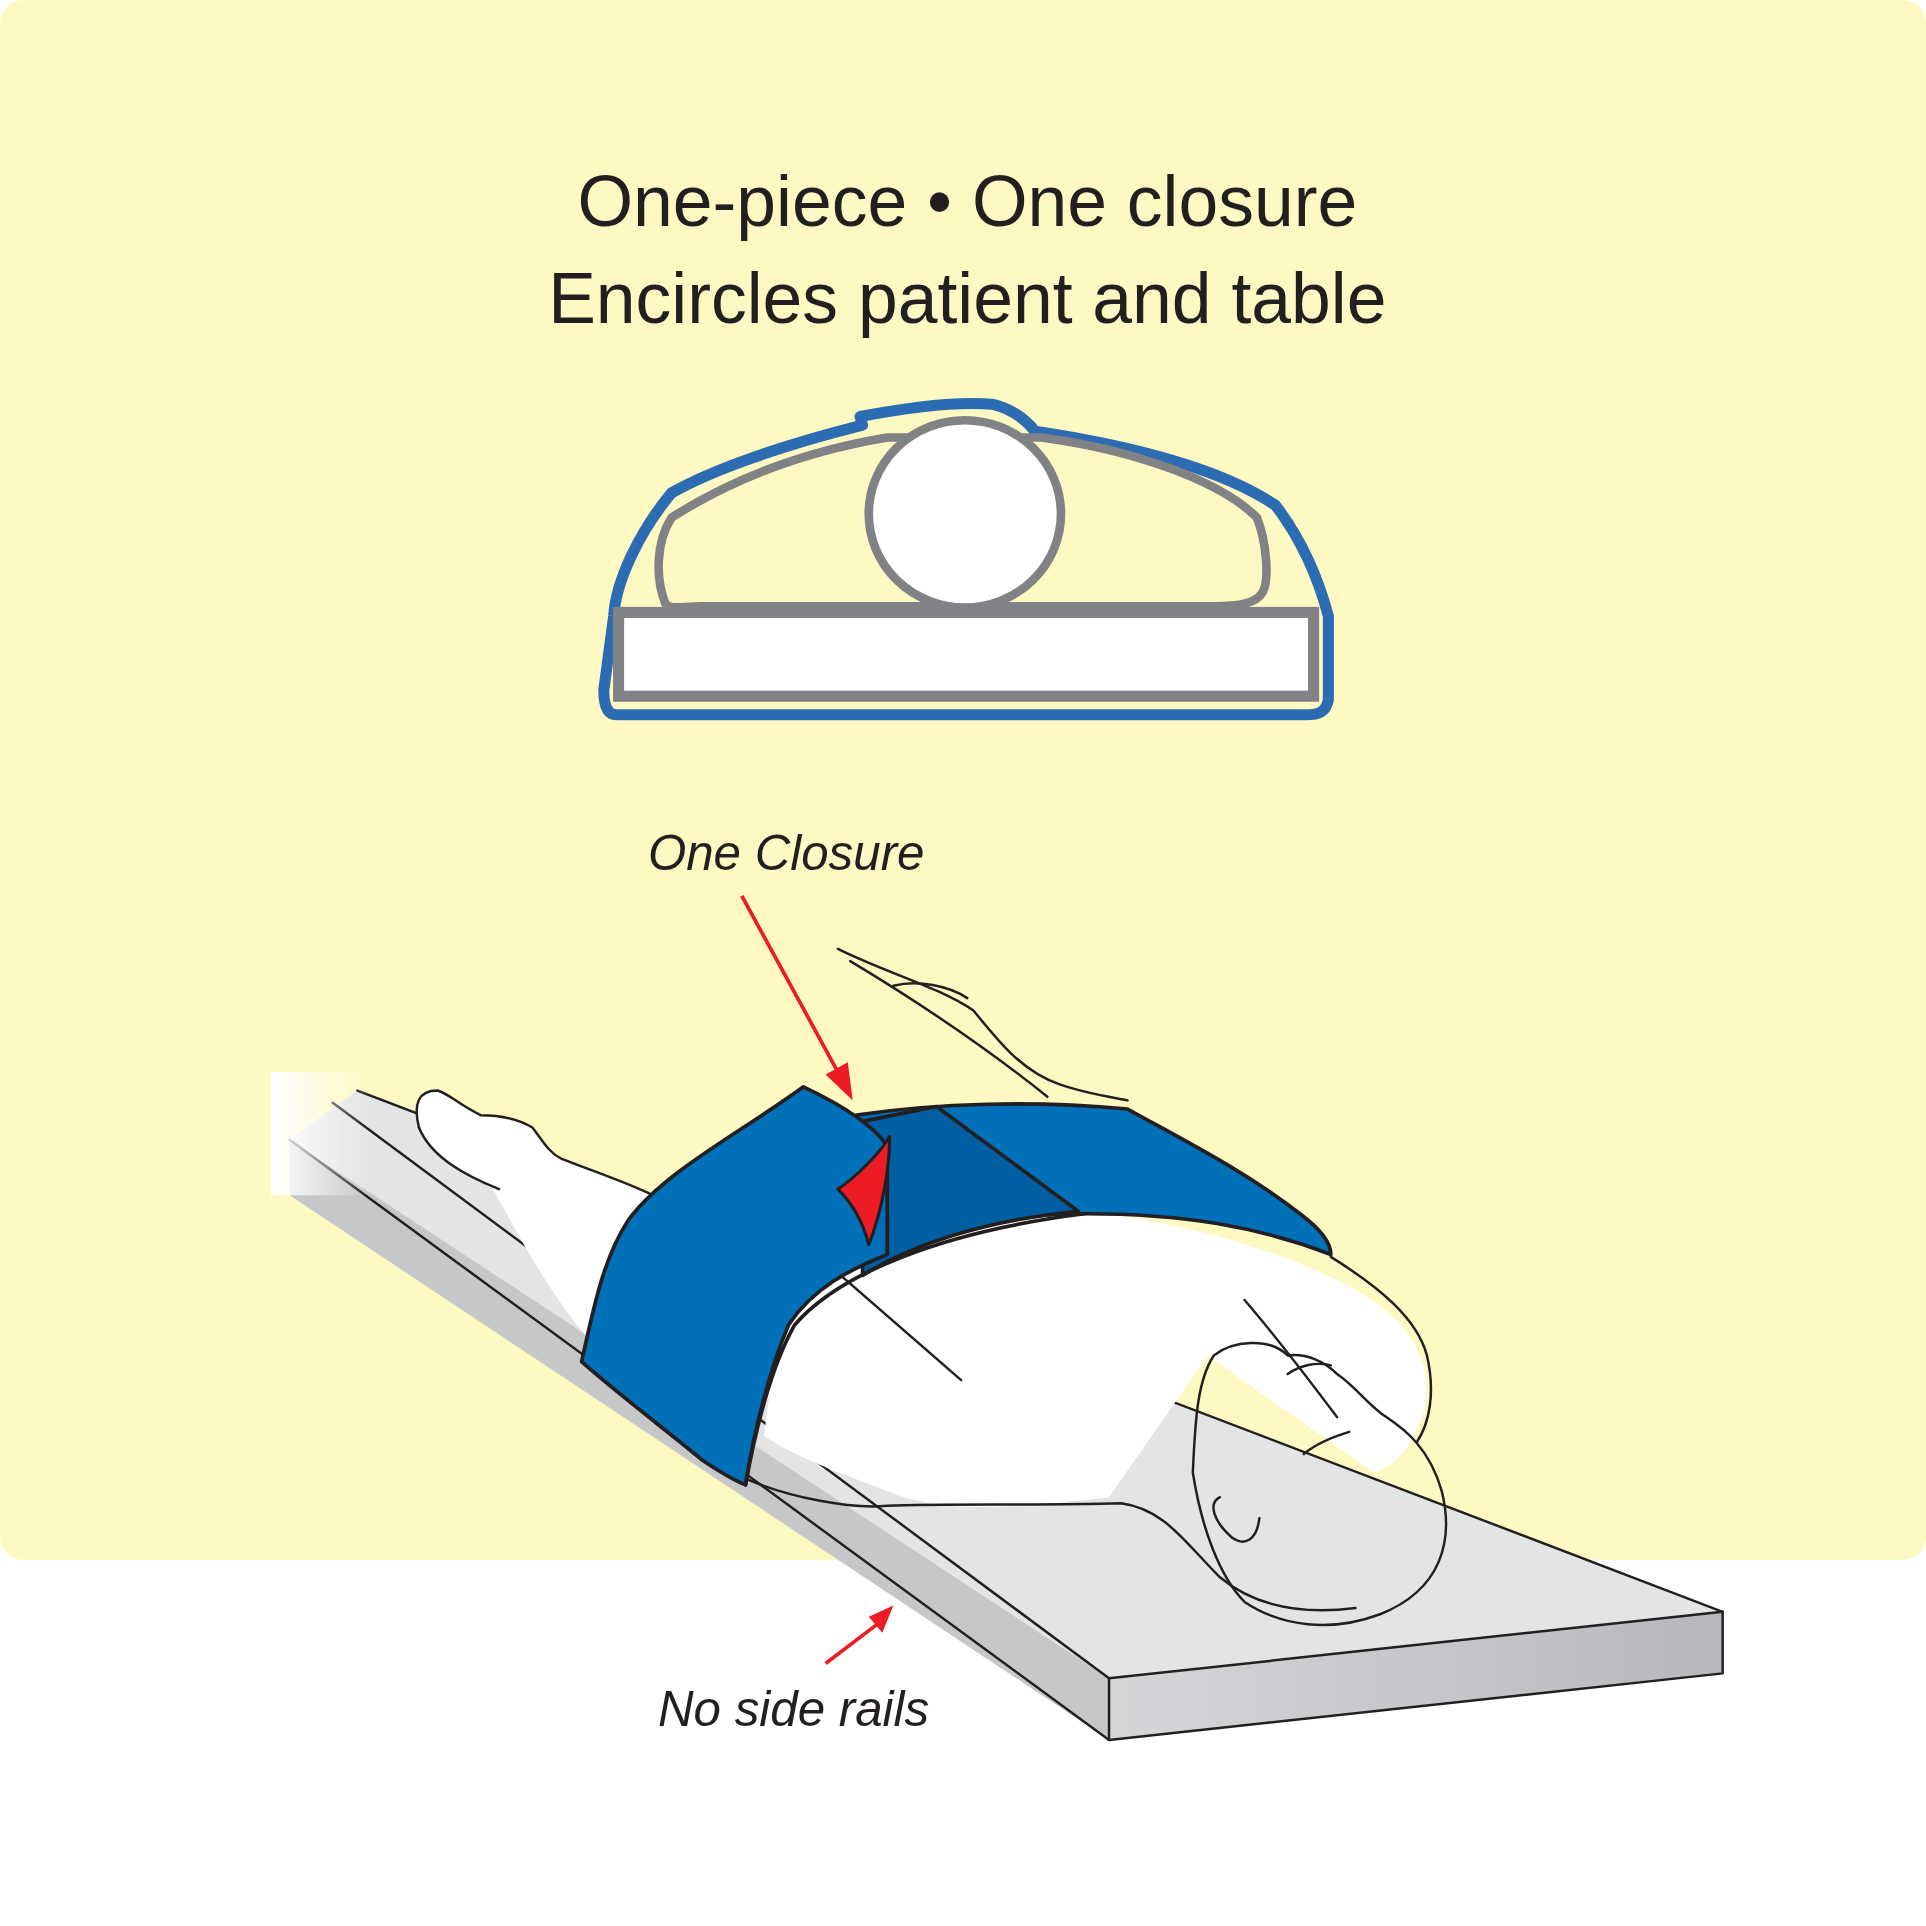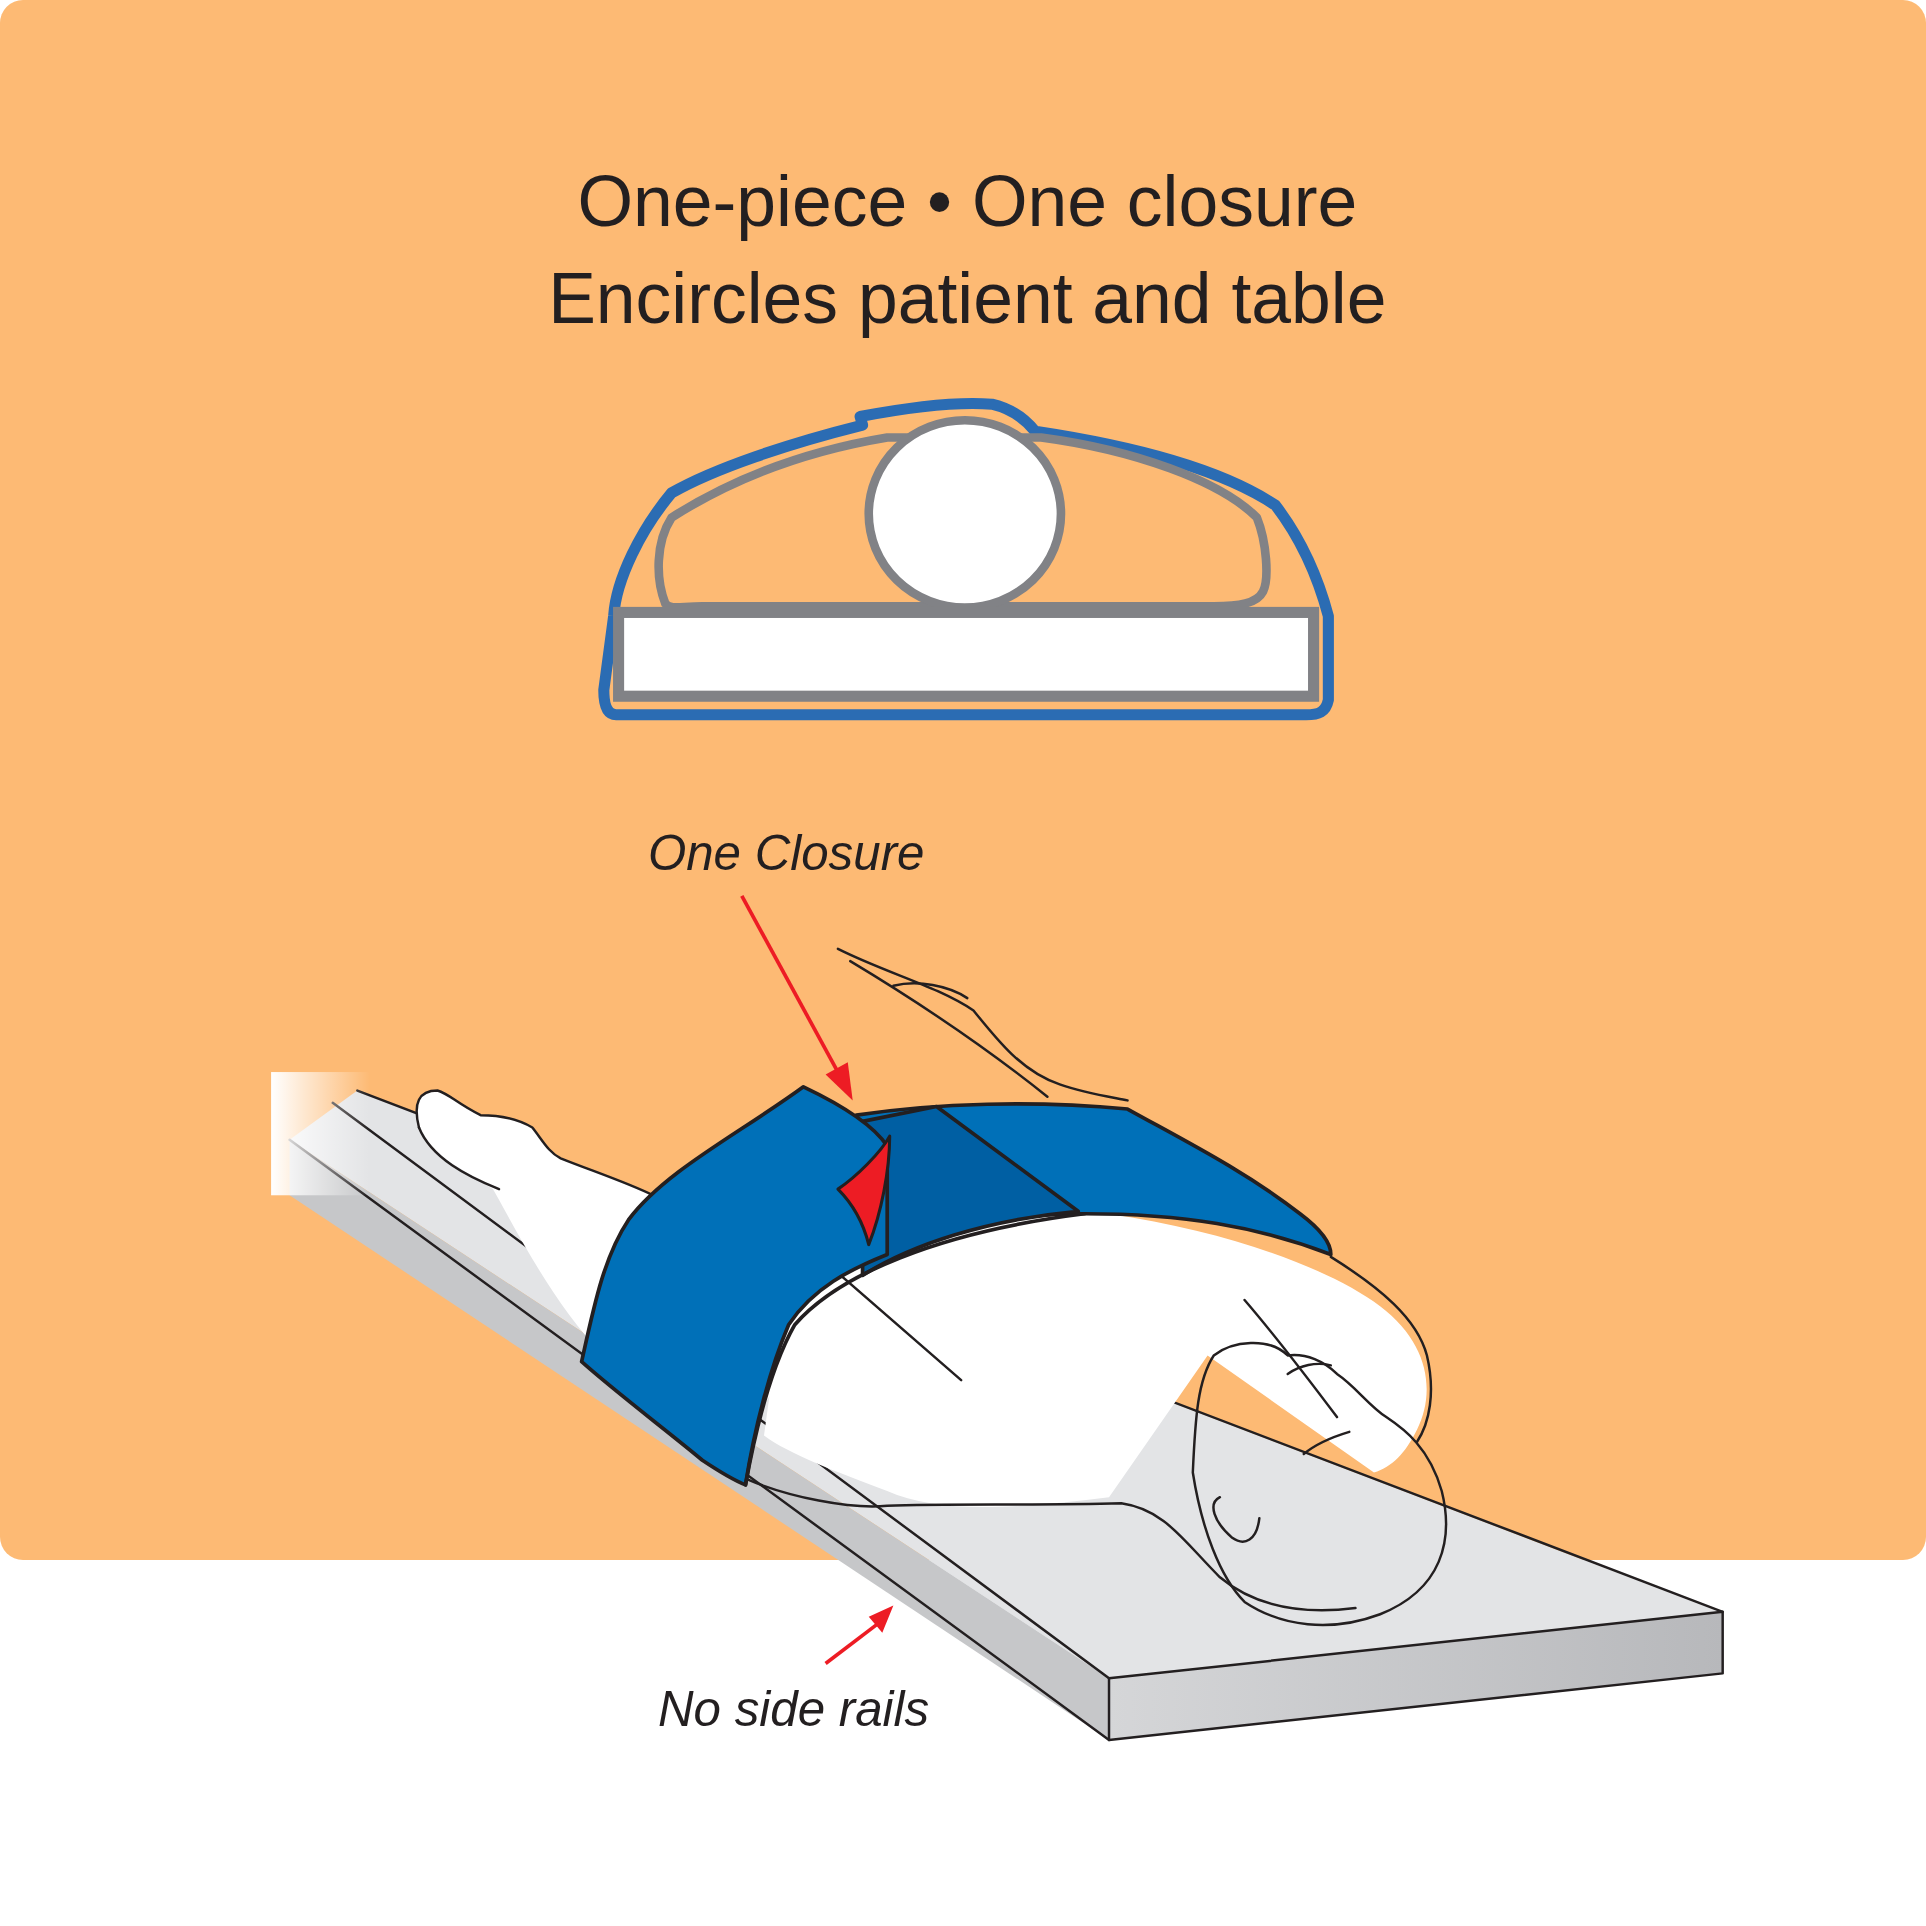--- a/index.html
+++ b/index.html
@@ -1,17 +1,17 @@
 <!DOCTYPE html>
 <html style="font-size:7.4px"><head>
   <meta charset="utf-8">
   <style>
     html, body { margin: 0; padding: 0; background: #ffffff; }
     body { width: 1926px; height: 1926px; overflow: hidden; }
-    .canvas { position: relative; width: 1926px; height: 1560px; background: #fdba74; border-radius: 23px; }
+    .canvas { position: relative; width: 1926px; height: 1560px; background: #fef9c3; border-radius: 23px; }
     svg.scene { position: absolute; left: 0; top: 0; width: 1926px; height: 1926px; }
     .title { font-family: "Liberation Sans", "DejaVu Sans", sans-serif; font-size: 58px; fill: #231f20; }
     .label { font-family: "Liberation Sans", "DejaVu Sans", sans-serif; font-size: 40px; font-style: italic; font-weight: 300; fill: #231f20; }
     .ln { fill: none; stroke: #231f20; stroke-width: 2; stroke-linejoin: round; stroke-linecap: round; }
     .ln-thick { fill: none; stroke: #231f20; stroke-width: 3; stroke-linejoin: round; stroke-linecap: round; }
   </style>
 </head>
 <body>
 
 <div class="canvas">

